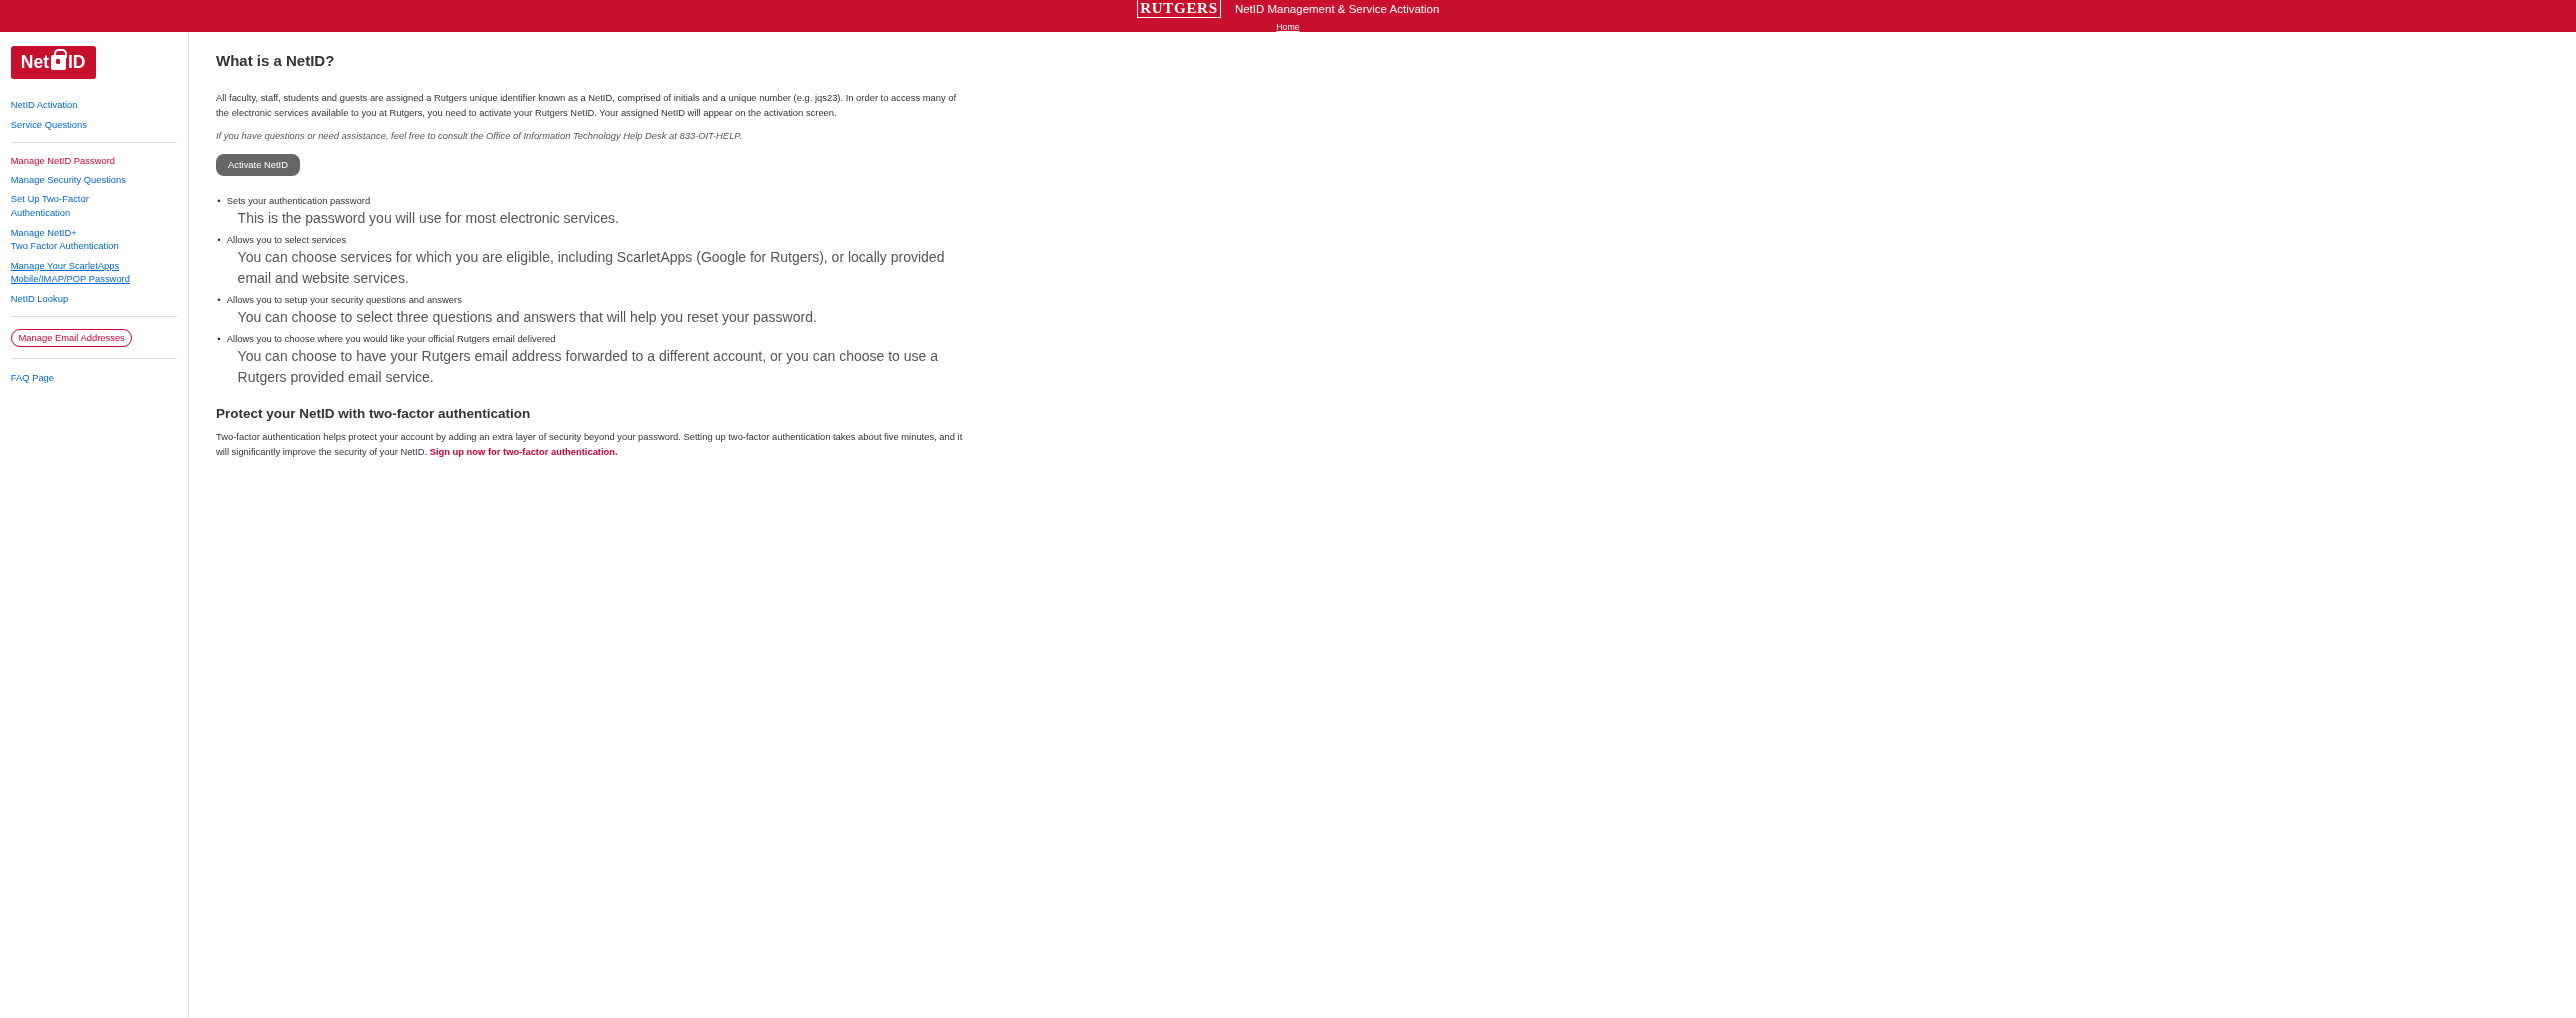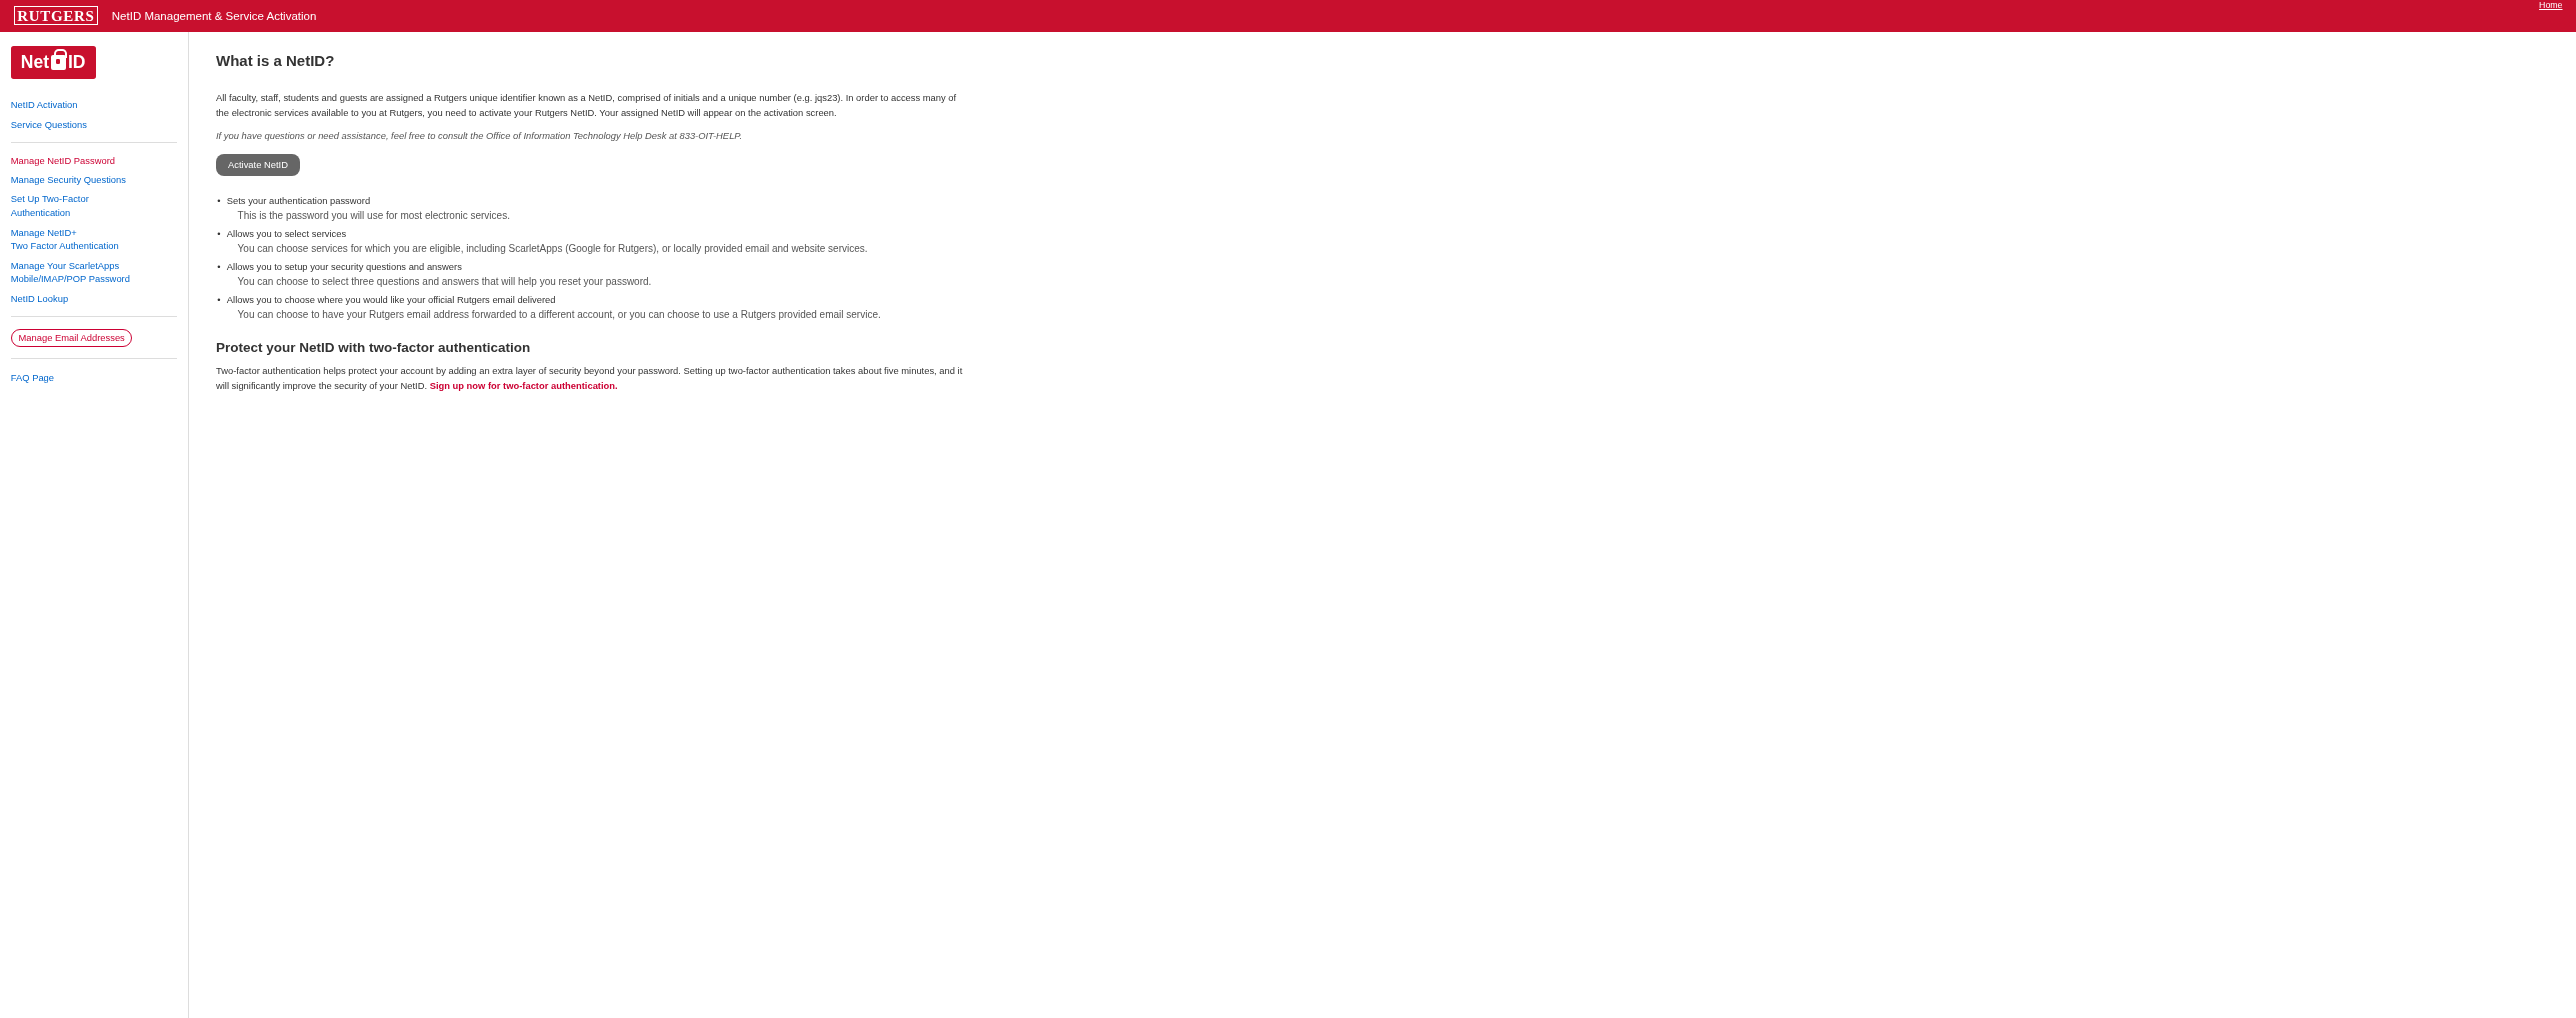--- a/index.html
+++ b/index.html
@@ -2,23 +2,25 @@
 <html style="font-size:10.8px"><head>
   <meta charset="utf-8">
   <style>
     * { margin: 0; padding: 0; box-sizing: border-box; }
     body { font-family: Arial, sans-serif; font-size: 9.4px; color: #333; background: #fff; }
 
     
     #header {
       background-color: #c8102e;
       display: flex;
+      align-items: center;
       padding: 0 13.5px;
       height: 32px;
       justify-content: space-between;
+      flex-direction: column;
     }
     #header-left {
       display: flex;
       align-items: center;
       gap: 13.5px;
     }
     #rutgers-logo {
       color: white;
       font-size: 15px;
       font-weight: bold;
@@ -187,21 +189,21 @@
     }
     .bullet-list li::before {
       content: '•';
       position: absolute;
       left: 1.3px;
       color: #333;
     }
     .bullet-sub {
       padding-left: 10.8px;
       color: #555;
-      font-size: 10px;
+      font-size: 14px;
       line-height: 1.5;
     }
     .two-factor-link {
       color: #cc0033;
       text-decoration: none;
       font-weight: bold;
     }
   </style>
 </head>
 <body>
@@ -235,21 +237,21 @@
 
     <hr class="sidebar-divider">
 
     <div class="sidebar-section">
       <div class="sidebar-section-title">Manage NetID Password</div>
       <a class="sidebar-link">Manage Security Questions</a>
       <a class="sidebar-link" style="white-space: pre-line;">Set Up Two-Factor
 Authentication</a>
       <a class="sidebar-link" style="white-space: pre-line;">Manage NetID+
 Two Factor Authentication</a>
-      <a class="sidebar-link" style="white-space: pre-line;">Manage Your ScarletApps
+      <a class="sidebar-link" style="white-space: pre-line; text-decoration: underline;">Manage Your ScarletApps
 Mobile/IMAP/POP Password</a>
       <a class="sidebar-link">NetID Lookup</a>
     </div>
 
     <hr class="sidebar-divider">
 
     <div class="sidebar-section">
       <a class="sidebar-link-highlighted">Manage Email Addresses</a>
     </div>
 

